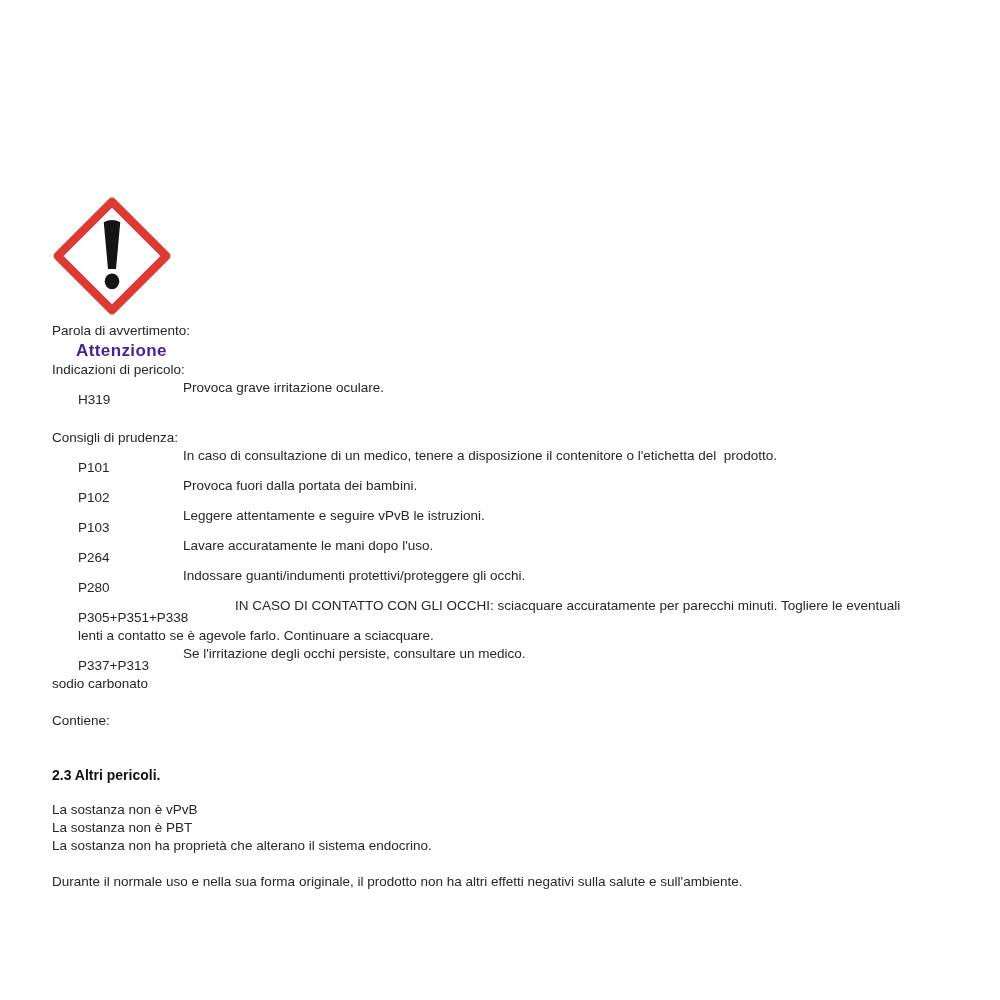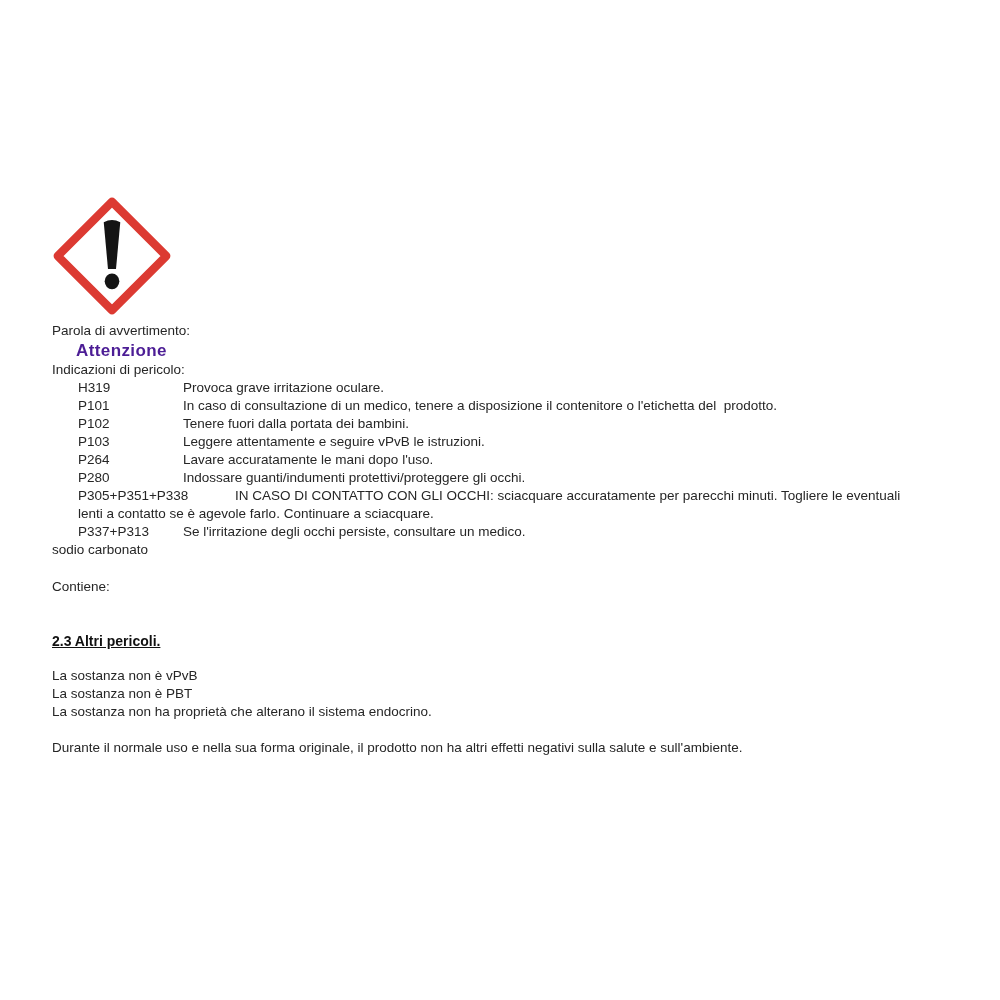--- a/index.html
+++ b/index.html
@@ -39,32 +39,32 @@
     padding-left: 24px;
     letter-spacing: 0.4px;
     color: #4c1d95;
   }
   .stmt-row { padding-left: 26px; }
   .stmt-code {
     display: inline-block;
     width: 105px;
     vertical-align: top;
     white-space: nowrap;
+    margin-top: 12px;
   }
   .wide-code .stmt-code { width: 157px; }
   .stmt-text { white-space: pre-wrap; }
   .mt-blank  { margin-top: 20px; }
   .mt-cont   { margin-top: 19px; }
   .section-heading {
     font-weight: bold;
     font-size: 14px;
     line-height: 19px;
     margin-top: 36px;
     color: #111111;
-    text-decoration: underline;
   }
   .mt-pbt   { margin-top: 16px; }
   .mt-note  { margin-top: 18px; }
 </style>
 </head>
 <body>
 
 <div class="page">
 
   <svg class="pictogram" viewBox="0 0 100 100" xmlns="http://www.w3.org/2000/svg">
@@ -78,27 +78,28 @@
     <div class="line">Parola di avvertimento:</div>
 
     <div class="signal-value">Attenzione</div>
 
     <div class="line">Indicazioni di pericolo:</div>
 
     <div class="stmt-row">
       <span class="stmt-code">H319</span><span class="stmt-text">Provoca grave irritazione oculare.</span>
     </div>
 
+    <div class="line mt-blank">Consigli di prudenza:</div>
 
     <div class="stmt-row">
       <span class="stmt-code">P101</span><span class="stmt-text">In caso di consultazione di un medico, tenere a disposizione il contenitore o l'etichetta del  prodotto.</span>
     </div>
 
     <div class="stmt-row">
-      <span class="stmt-code">P102</span><span class="stmt-text">Tenere fuori dalla portata dei bambini.</span>
+      <span class="stmt-code">P102</span><span class="stmt-text">Provoca fuori dalla portata dei bambini.</span>
     </div>
 
     <div class="stmt-row">
       <span class="stmt-code">P103</span><span class="stmt-text">Leggere attentamente e seguire vPvB le istruzioni.</span>
     </div>
 
     <div class="stmt-row">
       <span class="stmt-code">P264</span><span class="stmt-text">Lavare accuratamente le mani dopo l'uso.</span>
     </div>
 

